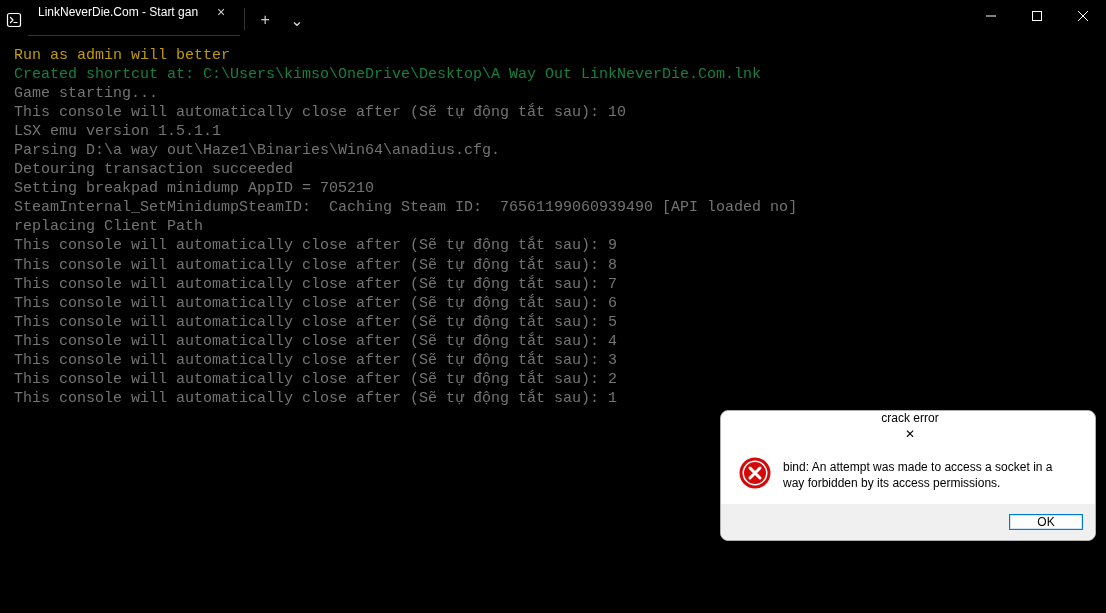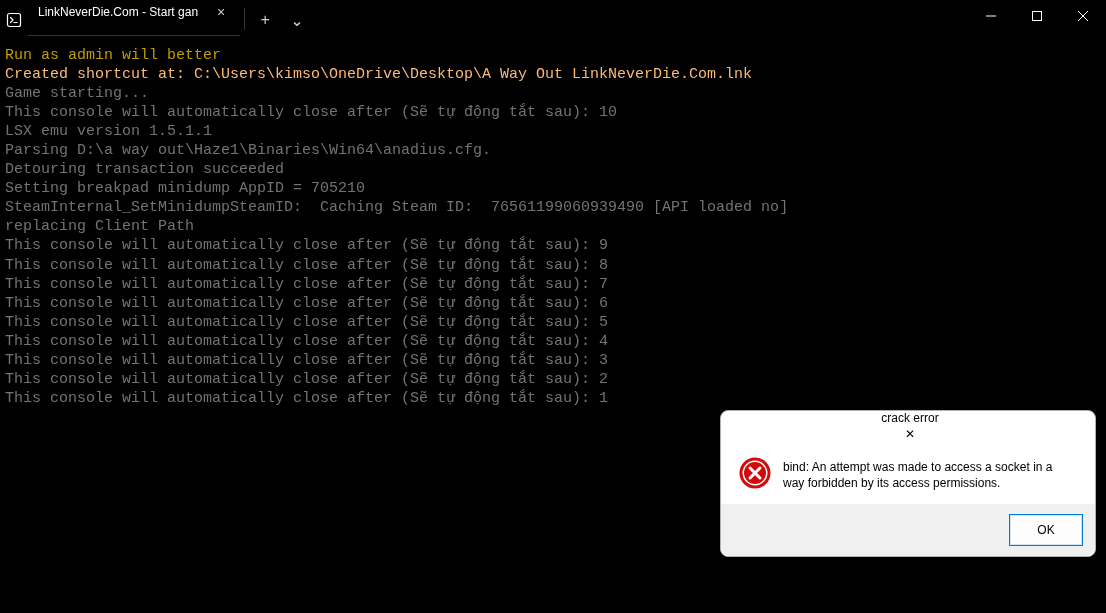--- a/index.html
+++ b/index.html
@@ -21,39 +21,39 @@
     .tab-close { margin-left:10px; width:18px; height:18px; display:flex; align-items:center; justify-content:center;
       font-size:14px; color:#ccc; cursor:pointer; border-radius:3px; }
     .tab-sep { width:1px; height:22px; background:#333; margin:8px 4px 0 4px; }
     .tab-btn { width:32px; height:32px; margin-top:4px; display:flex; align-items:center; justify-content:center;
       color:#ccc; cursor:pointer; font-size:16px; }
     .spacer { flex:1; }
     .winbtn { width:46px; height:32px; display:flex; align-items:center; justify-content:center;
       color:#fff; cursor:pointer; }
     .winbtn svg { width:10px; height:10px; }
 
-    .terminal { padding:6px 5px; line-height:1.27; white-space:pre;font-family:Liberation Mono, monospace; }
+    .terminal { padding:6px 14px; line-height:1.27; white-space:pre;font-family:Liberation Mono, monospace; }
     .t-yellow { color:#c19c00; }
-    .t-green  { color:#fdba74; }
+    .t-green  { color:#15803d; }
     .t-white  { color:#737373; }
 
     
     .dialog { position:absolute; left:720px; top:410px; width:376px; background:#fff;
       border:1px solid #b0b0b0; border-radius:8px; box-shadow:0 8px 24px rgba(0,0,0,.25);
       font-family:'Segoe UI',Arial,sans-serif; color:#000; font-size:12px; }
     .dlg-title { display:flex; align-items:center; height:32px; padding:0 8px 0 12px;flex-direction:column; }
     .dlg-title-text { flex:1; color:#000; }
     .dlg-close { width:24px; height:24px; display:flex; align-items:center; justify-content:center;
       cursor:pointer; border-radius:4px; }
     .dlg-body { display:flex; padding:14px 18px 13px 18px; background:#fff; }
     .dlg-icon { width:32px; height:32px; margin-right:12px; flex:none; }
     .dlg-msg { color:#000; line-height:1.35; padding-top:2px; }
     .dlg-footer { background:#f0f0f0; padding:10px 12px; display:flex; justify-content:flex-end;
       border-bottom-left-radius:8px; border-bottom-right-radius:8px; }
-    .dlg-ok { min-width:74px; height:32px; background:#fdfdfd; border:1px solid #0078d4;
+    .dlg-ok { min-width:74px; height:16px; background:#fdfdfd; border:1px solid #0078d4;
       font-size:12px; font-family:'Segoe UI',Arial,sans-serif; cursor:pointer; box-shadow:0 0 0 1px #cde6f7 inset; }
   </style>
 </head>
 <body>
 
 <div class="window">
 
   <div class="titlebar">
     <div class="appicon">
       <svg viewBox="0 0 16 16">

